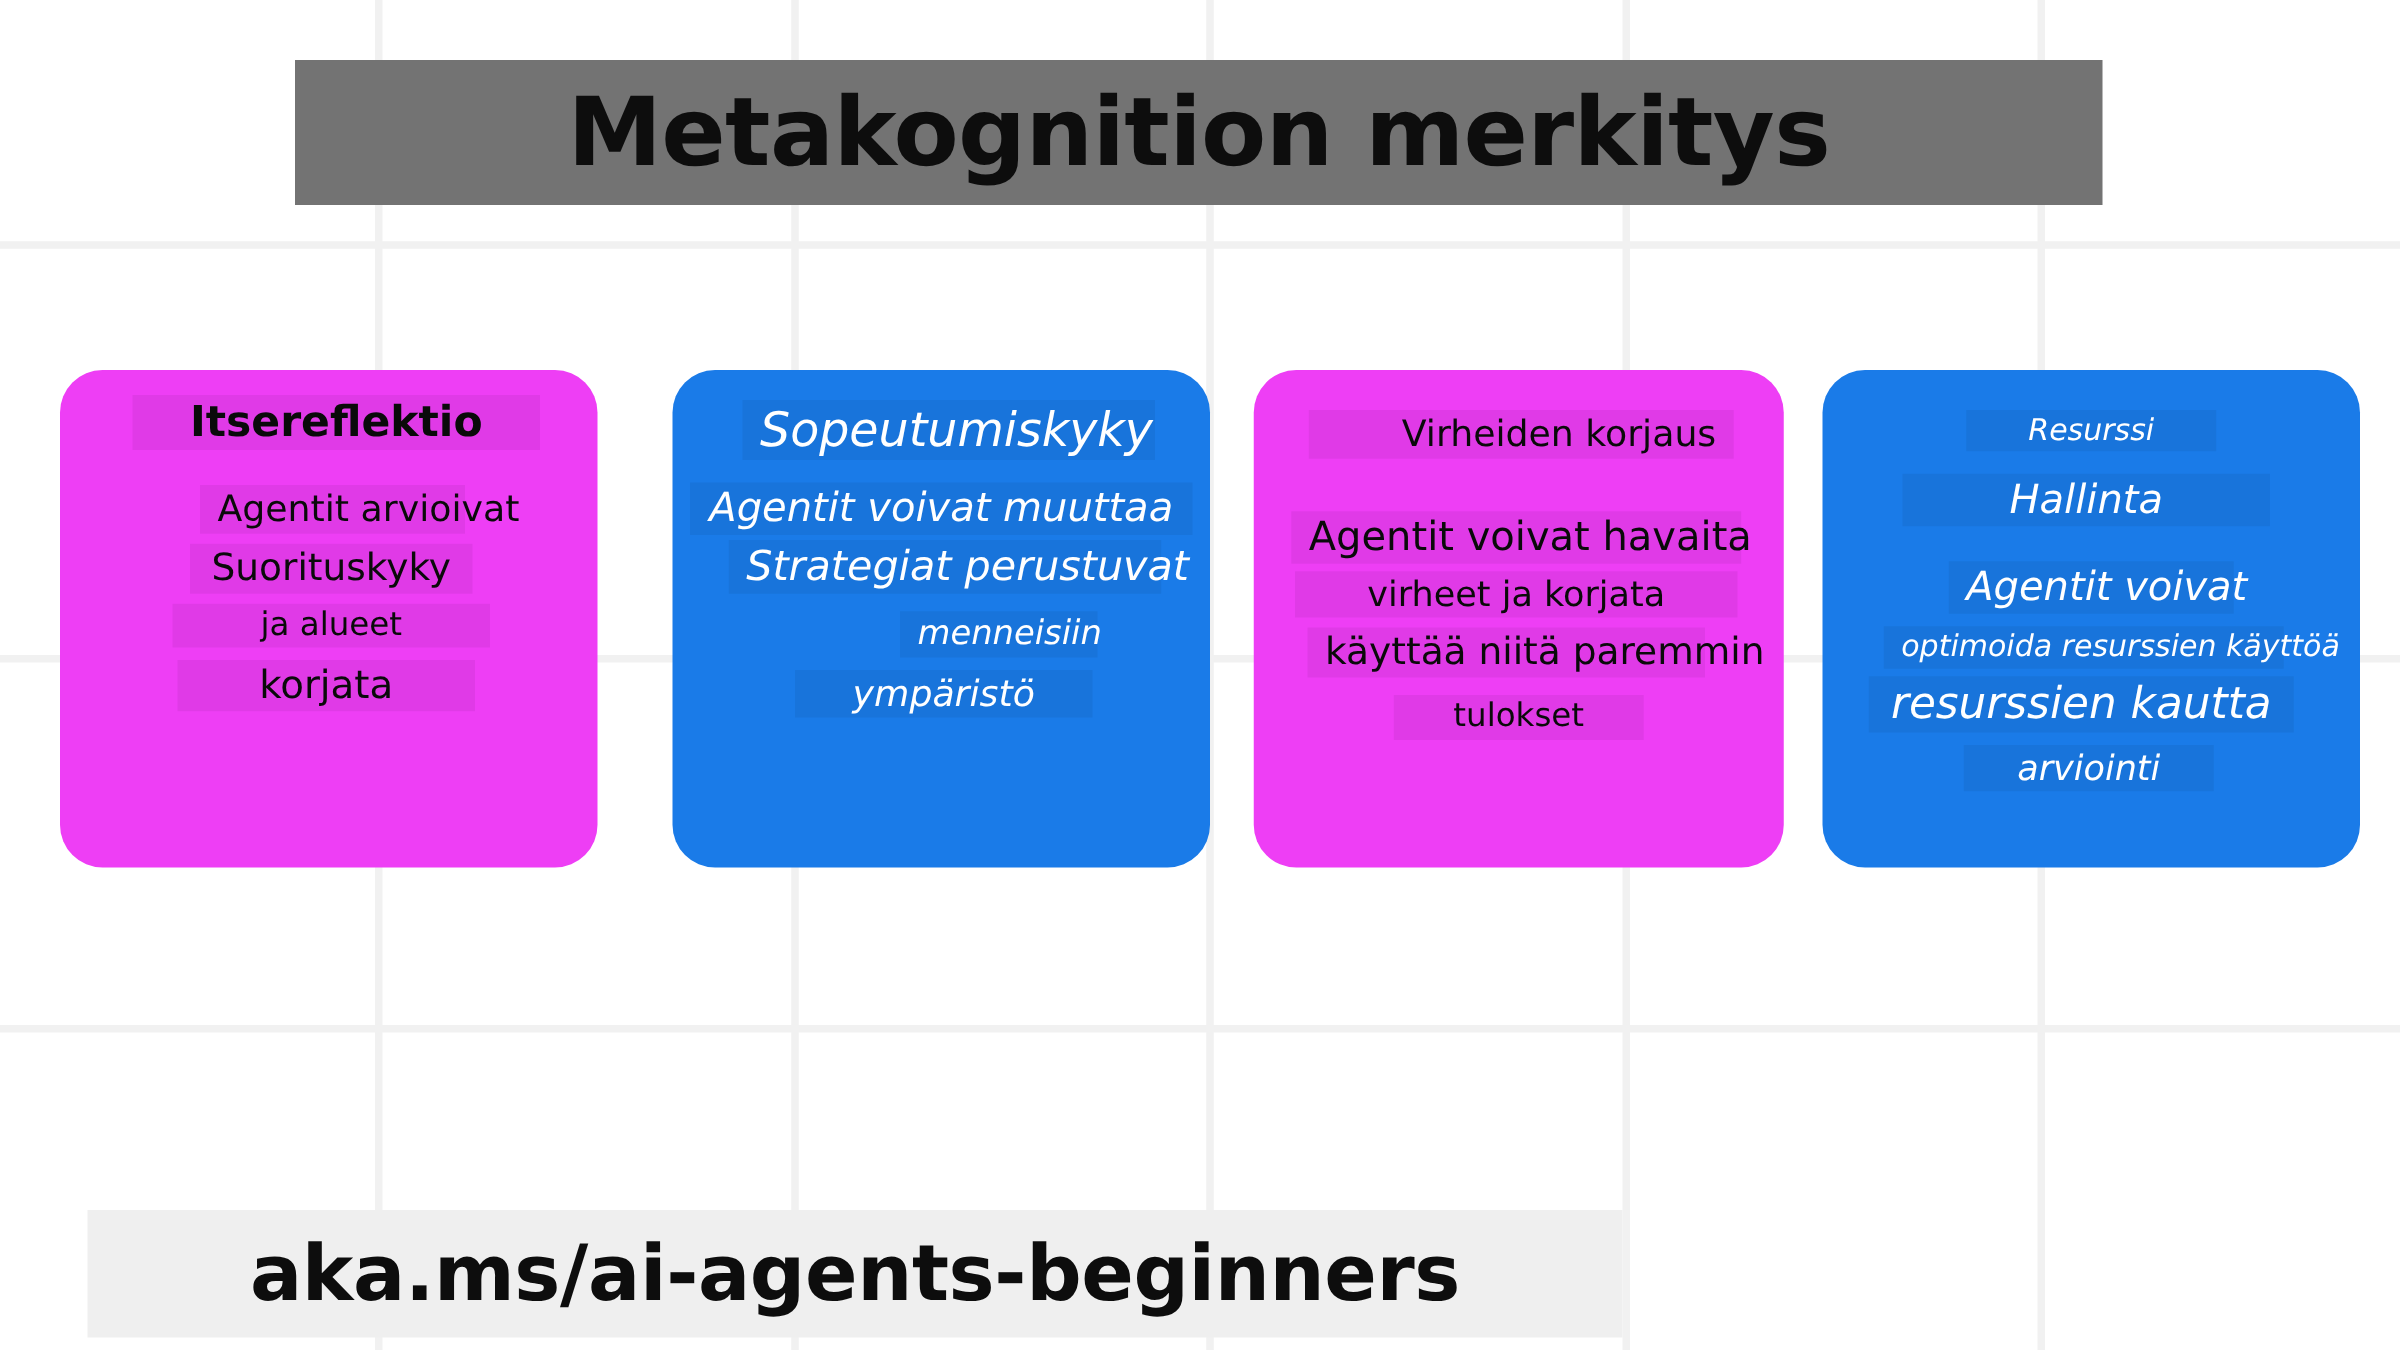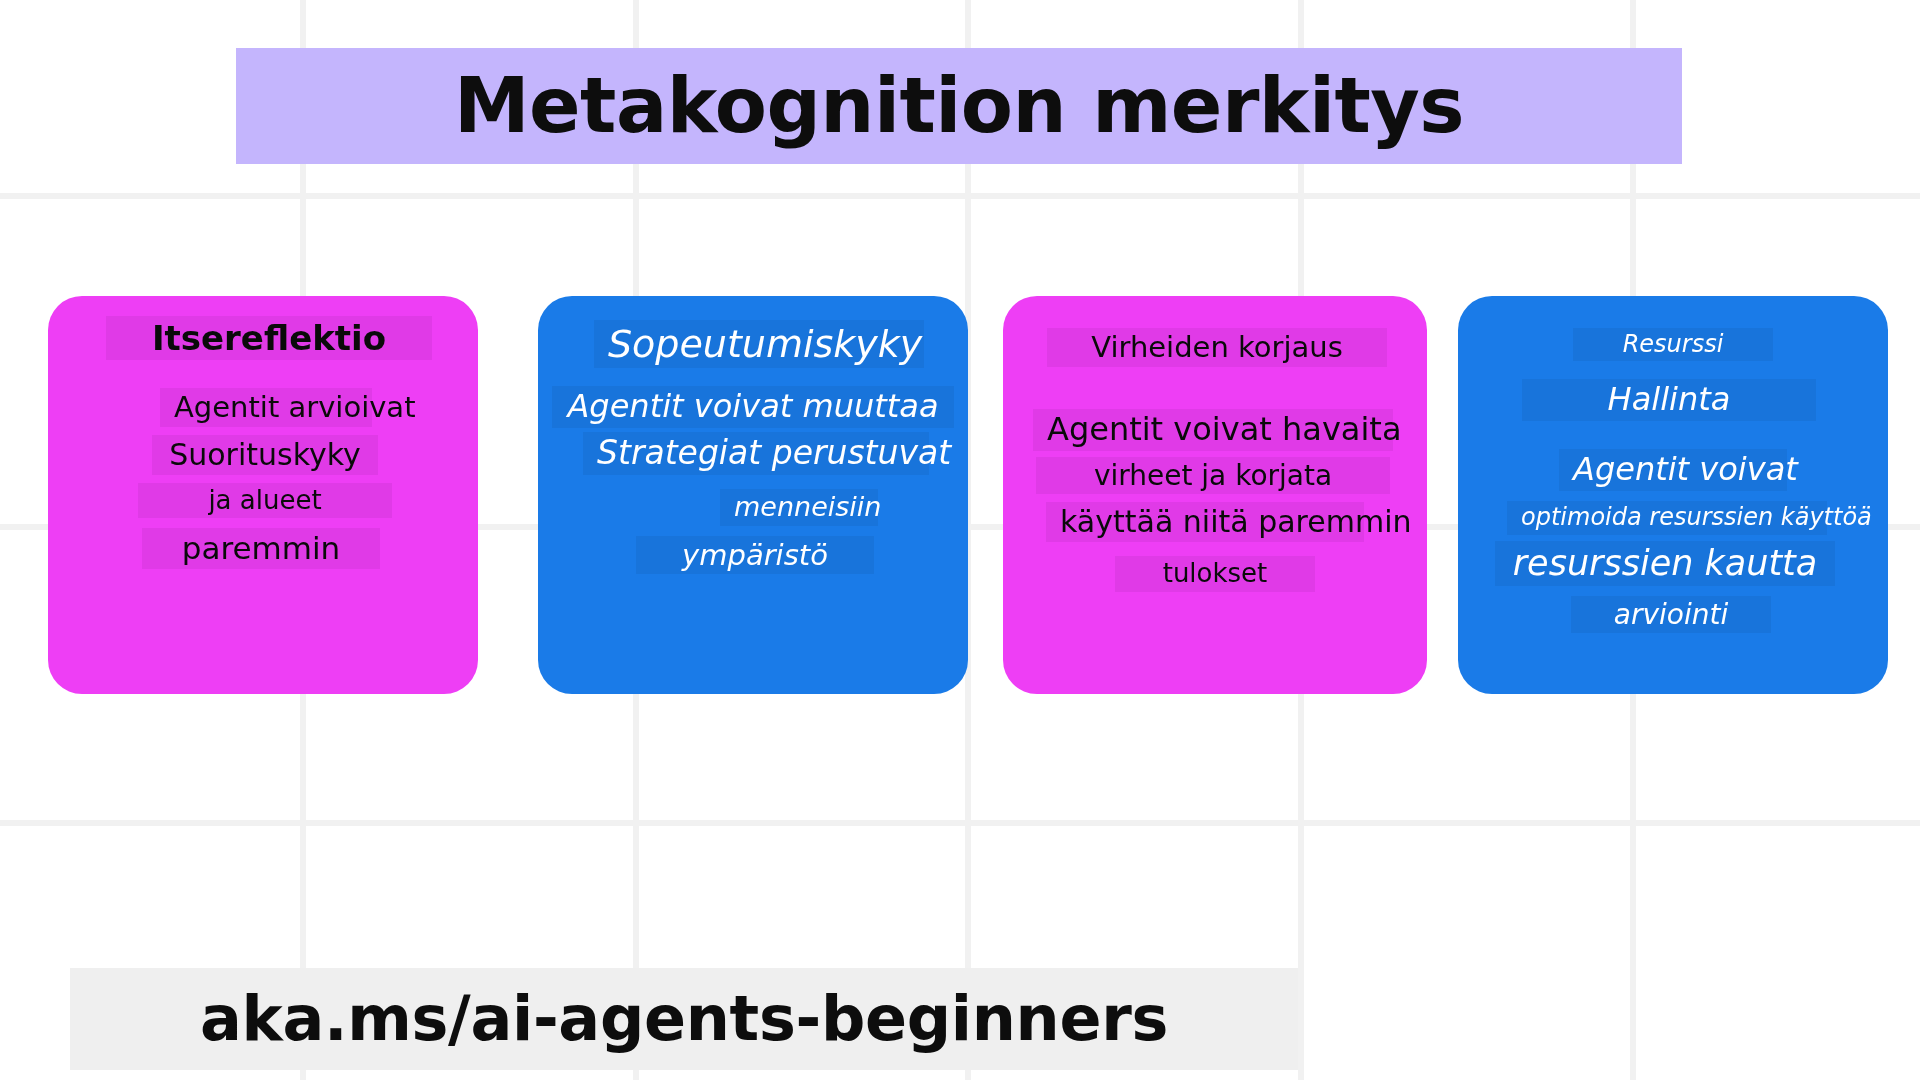--- a/index.html
+++ b/index.html
@@ -11,21 +11,21 @@
     position:relative;
   }
   
   #grid{position:absolute;inset:0;z-index:0;pointer-events:none;}
   .gv{position:absolute;top:0;bottom:0;width:6px;background:#f1f1f1;}
   .gh{position:absolute;left:0;right:0;height:6px;background:#f1f1f1;}
 
   
   #title-bar{
     position:absolute;left:236px;top:48px;width:1446px;height:116px;
-    background:#c4b5fd;z-index:1;
+    background:#737373;z-index:1;
     display:flex;align-items:center;justify-content:center;
   }
   #title-text{
     font-size:76px;font-weight:700;color:#0d0d0d;
     letter-spacing:-0.5px;white-space:nowrap;line-height:1;
     font-family:"DejaVu Sans", sans-serif;
   }
 
   
   #cards{
@@ -92,31 +92,31 @@
 <div id="title-bar">
   <span id="title-text">Metakognition merkitys</span>
 </div>
 
 <div id="cards">
     <div class="card c0 magenta">
       <span class="line lw-title" style="font-size: 34px; font-weight: 700; width: 326px; margin-left: 12px; margin-top: 6px;">Itsereflektio</span>
       <span class="line" style="font-size: 29px; font-weight: 400; width: 212px; margin-left: 6px; margin-top: 28px;">Agentit arvioivat</span>
       <span class="line" style="font-size: 30px; font-weight: 400; width: 226px; margin-left: 4px; margin-top: 8px;">Suorituskyky</span>
       <span class="line" style="font-size: 26px; font-weight: 400; width: 254px; margin-left: 4px; margin-top: 8px;">ja alueet</span>
-      <span class="line" style="font-size: 31px; font-weight: 400; width: 238px; margin-left: -4px; margin-top: 10px;">paremmin</span>
+      <span class="line" style="font-size: 31px; font-weight: 400; width: 238px; margin-left: -4px; margin-top: 10px;">korjata</span>
     </div>
     <div class="card c1 blue">
       <span class="line" style="font-size: 38px; font-weight: 400; width: 330px; margin-left: 12px; margin-top: 10px;">Sopeutumiskyky</span>
       <span class="line" style="font-size: 32px; font-weight: 400; width: 402px; margin-left: 0px; margin-top: 18px;">Agentit voivat muuttaa</span>
       <span class="line" style="font-size: 33px; font-weight: 400; width: 346px; margin-left: 6px; margin-top: 4px;">Strategiat perustuvat</span>
       <span class="line" style="font-size: 27px; font-weight: 400; width: 158px; margin-left: 92px; margin-top: 14px;">menneisiin</span>
       <span class="line" style="font-size: 29px; font-weight: 400; width: 238px; margin-left: 4px; margin-top: 10px;">ympäristö</span>
     </div>
     <div class="card c2 magenta">
-      <span class="line" style="font-size: 29px; font-weight: 400; width: 340px; margin-left: 4px; margin-top: 18px;">Virheiden korjaus</span>
+      <span class="line" style="font-size: 29px; font-weight: 400; width: 340px; margin-left: 4px; margin-top: 18px; text-align: right;">Virheiden korjaus</span>
       <span class="line" style="font-size: 32px; font-weight: 400; width: 360px; margin-left: -4px; margin-top: 42px;">Agentit voivat havaita</span>
       <span class="line" style="font-size: 28px; font-weight: 400; width: 354px; margin-left: -4px; margin-top: 6px;">virheet ja korjata</span>
       <span class="line" style="font-size: 30px; font-weight: 400; width: 318px; margin-left: -20px; margin-top: 8px;">käyttää niitä paremmin</span>
       <span class="line" style="font-size: 26px; font-weight: 400; width: 200px; margin-left: 0px; margin-top: 14px;">tulokset</span>
     </div>
     <div class="card c3 blue">
       <span class="line" style="font-size: 24px; font-weight: 400; width: 200px; margin-left: 0px; margin-top: 18px;">Resurssi</span>
       <span class="line" style="font-size: 32px; font-weight: 400; width: 294px; margin-left: -8px; margin-top: 18px;">Hallinta</span>
       <span class="line" style="font-size: 32px; font-weight: 400; width: 228px; margin-left: 0px; margin-top: 28px;">Agentit voivat</span>
       <span class="line" style="font-size: 24px; font-weight: 400; width: 320px; margin-left: -12px; margin-top: 10px;">optimoida resurssien käyttöä</span>

